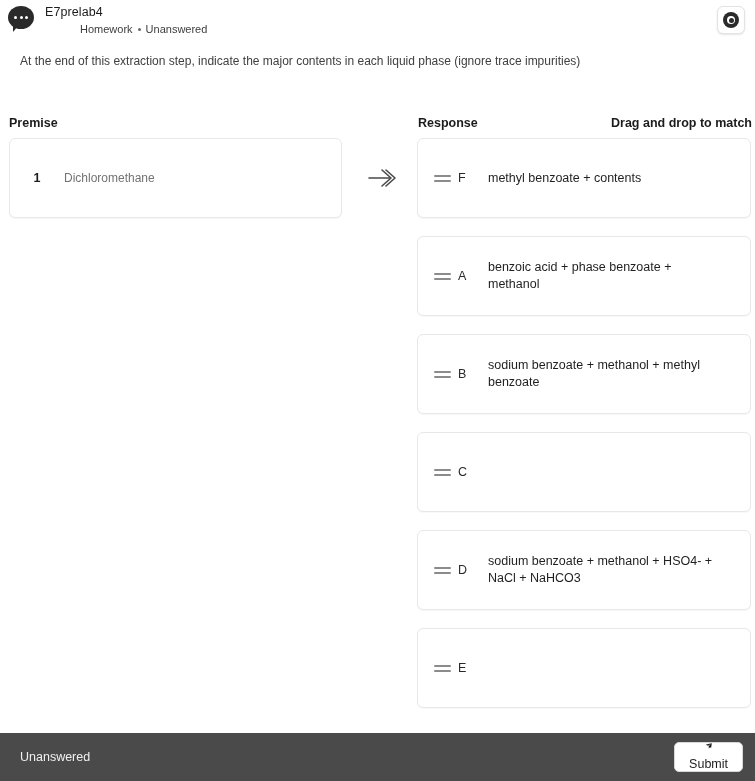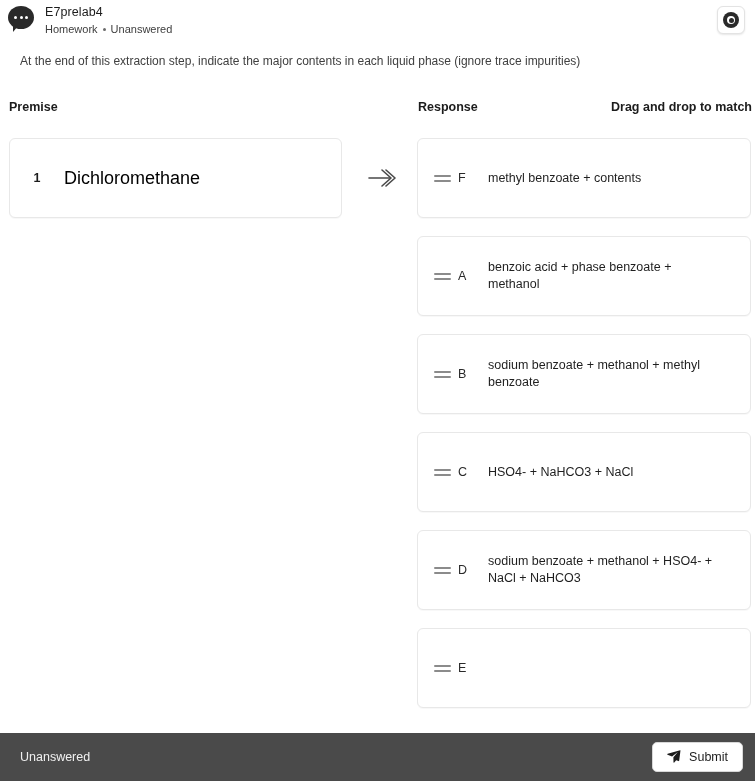--- a/index.html
+++ b/index.html
@@ -73,20 +73,21 @@
     letter-spacing: .1px;
   }
   .header-meta {
     font-size: 11px;
     color: #3d3d3d;
     line-height: 16px;
     margin-top: 1px;
     display: flex;
     align-items: center;
     gap: 5px;
+    margin-left: 35px;
   }
   .header-meta .dot {
     width: 3px; height: 3px;
     border-radius: 50%;
     background: #6a6a6a;
     display: inline-block;
   }
 
   .header-action {
     margin-left: auto;
@@ -131,21 +132,21 @@
     left: 20px;
     right: 20px;
     font-size: 12px;
     line-height: 17px;
     color: #404040;
   }
 
   
   .col-heads {
     position: absolute;
-    top: 100px;
+    top: 116px;
     left: 0; right: 0;
     height: 20px;
   }
   .head-premise {
     position: absolute;
     left: 9px; top: 0;
     font-size: 12.5px;
     font-weight: bold;
     color: #1c1c1c;
   }
@@ -190,22 +191,22 @@
   }
   .premise-num {
     width: 54px;
     flex: 0 0 54px;
     text-align: center;
     font-size: 12.5px;
     font-weight: bold;
     color: #1c1c1c;
   }
   .premise-label {
-    font-size: 18px;
-    color: #000000;
+    font-size: 12px;
+    color: #737373;
   }
 
   .arrow {
     position: absolute;
     left: 366px;
     top: 27px;
     width: 30px;
     height: 26px;
     color: #4a4a4a;
   }
@@ -279,20 +280,21 @@
     border-radius: 5px;
     height: 30px;
     padding: 0 14px;
     display: flex;
     align-items: center;
     gap: 8px;
     font-size: 12.5px;
     color: #1c1c1c;
     font-family: "Liberation Sans", sans-serif;
     cursor: pointer;
+    flex-direction: column;
   }
   .submit-btn svg { display: block; }
 </style>
 </head>
 <body>
 
 <div class="header">
 
   <div class="avatar">
     <div class="bubble">
@@ -370,21 +372,20 @@
       <div class="resp-letter">B</div>
       <div class="resp-text">sodium benzoate + methanol + methyl benzoate</div>
     </div>
 
     <div class="response-card">
       <div class="grip">
           <i></i>
           <i></i>
         </div>
       <div class="resp-letter">C</div>
-      <div class="resp-text">HSO4- + NaHCO3 + NaCl</div>
     </div>
 
     <div class="response-card">
       <div class="grip">
           <i></i>
           <i></i>
         </div>
       <div class="resp-letter">D</div>
       <div class="resp-text">sodium benzoate + methanol + HSO4- + NaCl + NaHCO3</div>
     </div>

